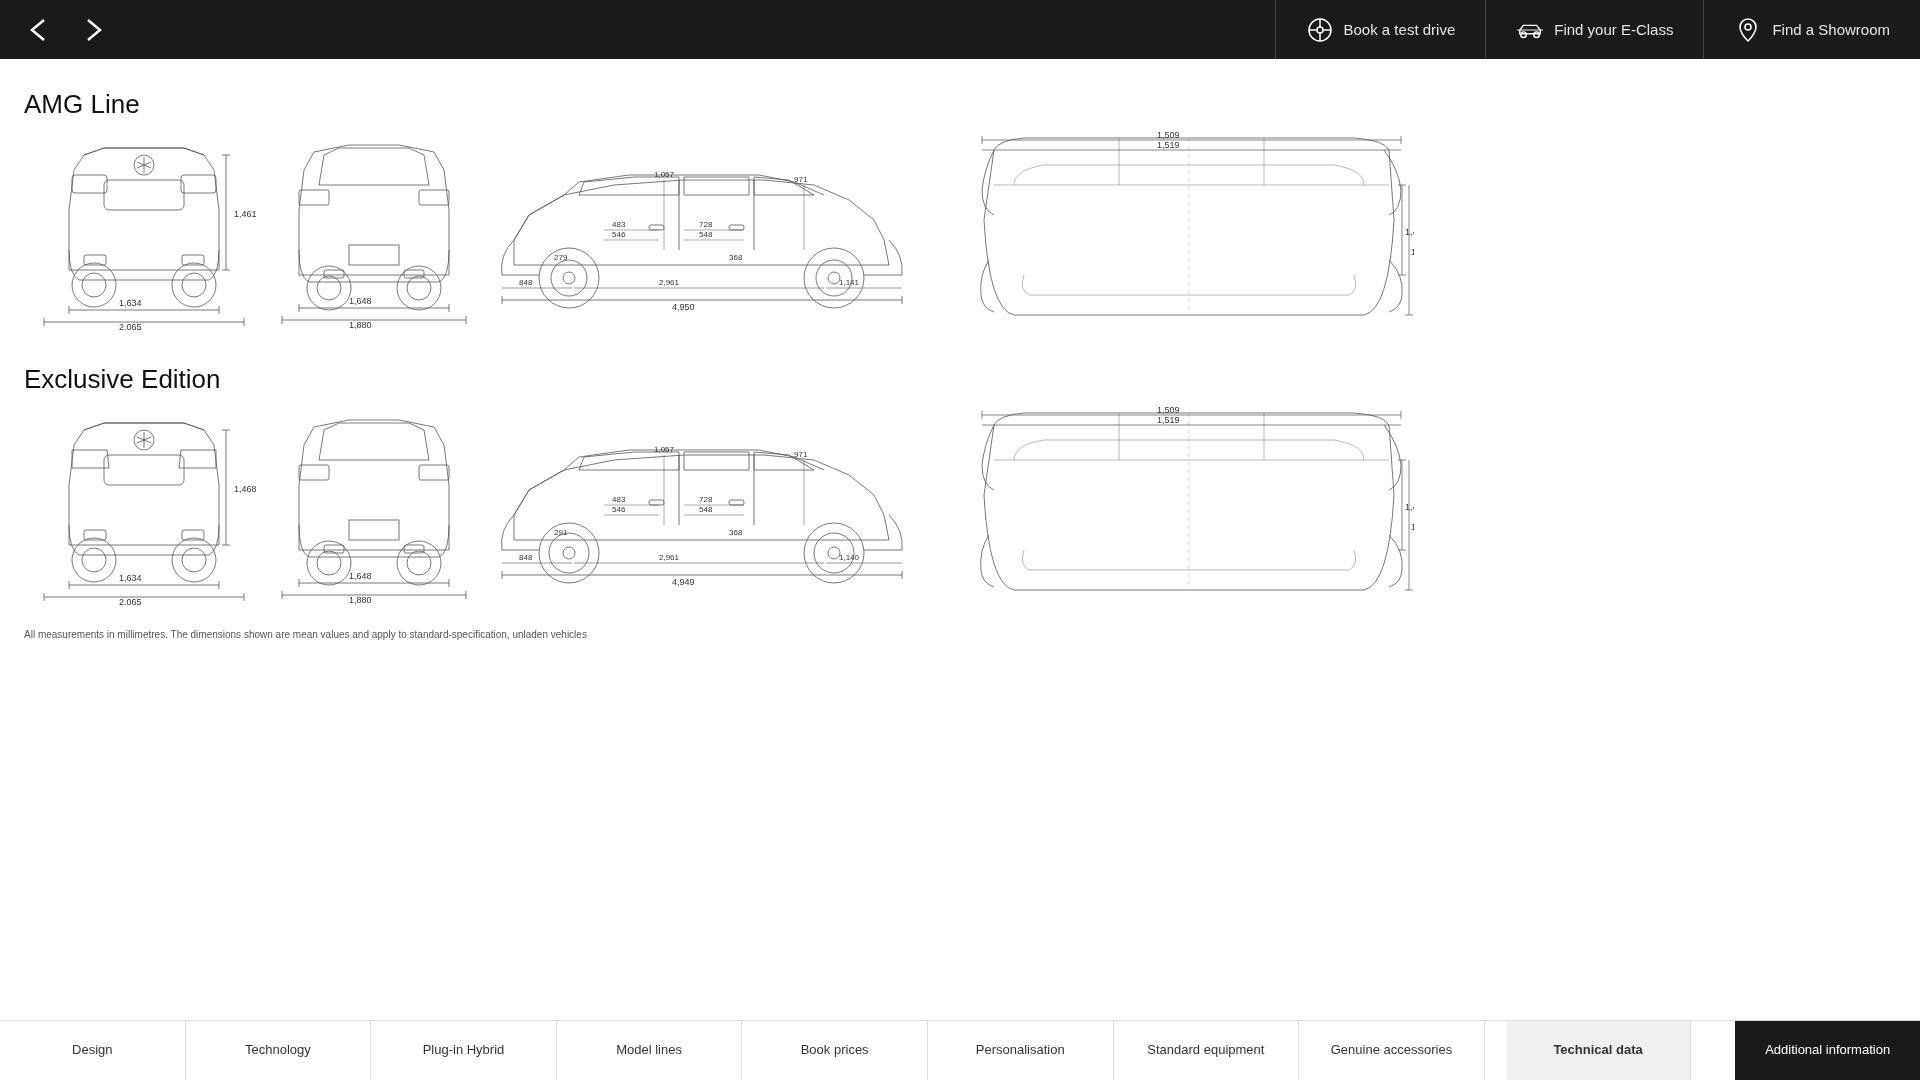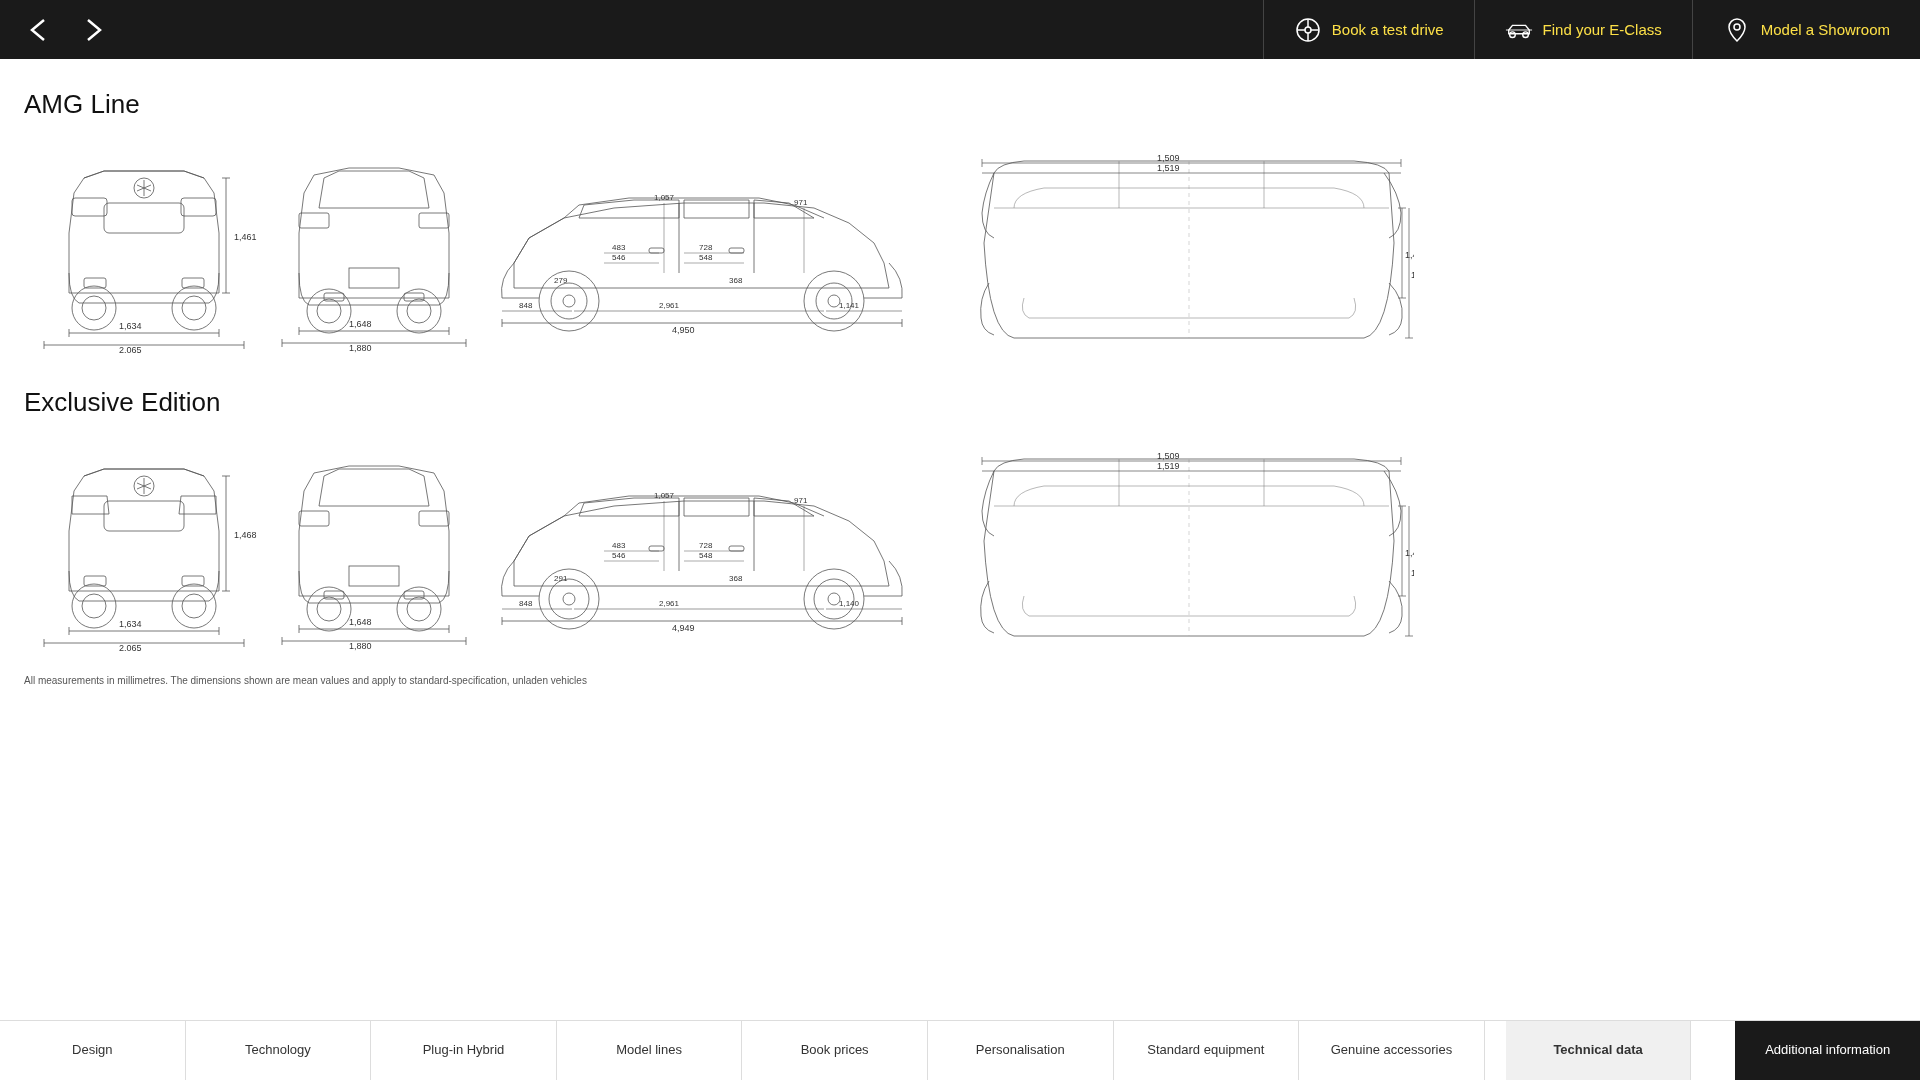--- a/index.html
+++ b/index.html
@@ -39,21 +39,21 @@
     .nav-actions {
       display: flex;
       align-items: stretch;
       height: 59px;
     }
     .nav-action-item {
       display: flex;
       align-items: center;
       gap: 10px;
       padding: 0 30px;
-      color: #fde047;
+      color: #e5e5e5;
       border-left: 1px solid #444;
       cursor: pointer;
       font-size: 15px;
       white-space: nowrap;
     }
     .nav-icon {
       width: 28px;
       height: 28px;
       display: flex;
       align-items: center;
@@ -82,21 +82,20 @@
     
     .car-diagrams {
       display: flex;
       align-items: center;
       gap: 10px;
       margin-top: 5px;
     }
 
     .diagram-container {
       position: relative;
-      margin-top: 23px;
     }
 
     
     .bottom-nav {
       position: fixed;
       bottom: 0;
       left: 0;
       width: 1920px;
       height: 60px;
       background: #fff;
@@ -177,21 +176,21 @@
       </span>
       <span>Find your E-Class</span>
     </div>
     <div class="nav-action-item">
       <span class="nav-icon">
         <svg width="20" height="26" viewBox="0 0 20 26">
             <path d="M10,2 C5.6,2 2,5.6 2,10 C2,16 10,24 10,24 C10,24 18,16 18,10 C18,5.6 14.4,2 10,2 Z" stroke="white" stroke-width="1.5" fill="none"></path>
             <circle cx="10" cy="10" r="3" stroke="white" stroke-width="1.5" fill="none"></circle>
           </svg>
       </span>
-      <span>Model a Showroom</span>
+      <span>Find a Showroom</span>
     </div>
   </div>
 </nav>
 
 <div class="main-content">
 
   <div>
     <h2 class="section-title">AMG Line</h2>
     <div class="car-diagrams">
 

